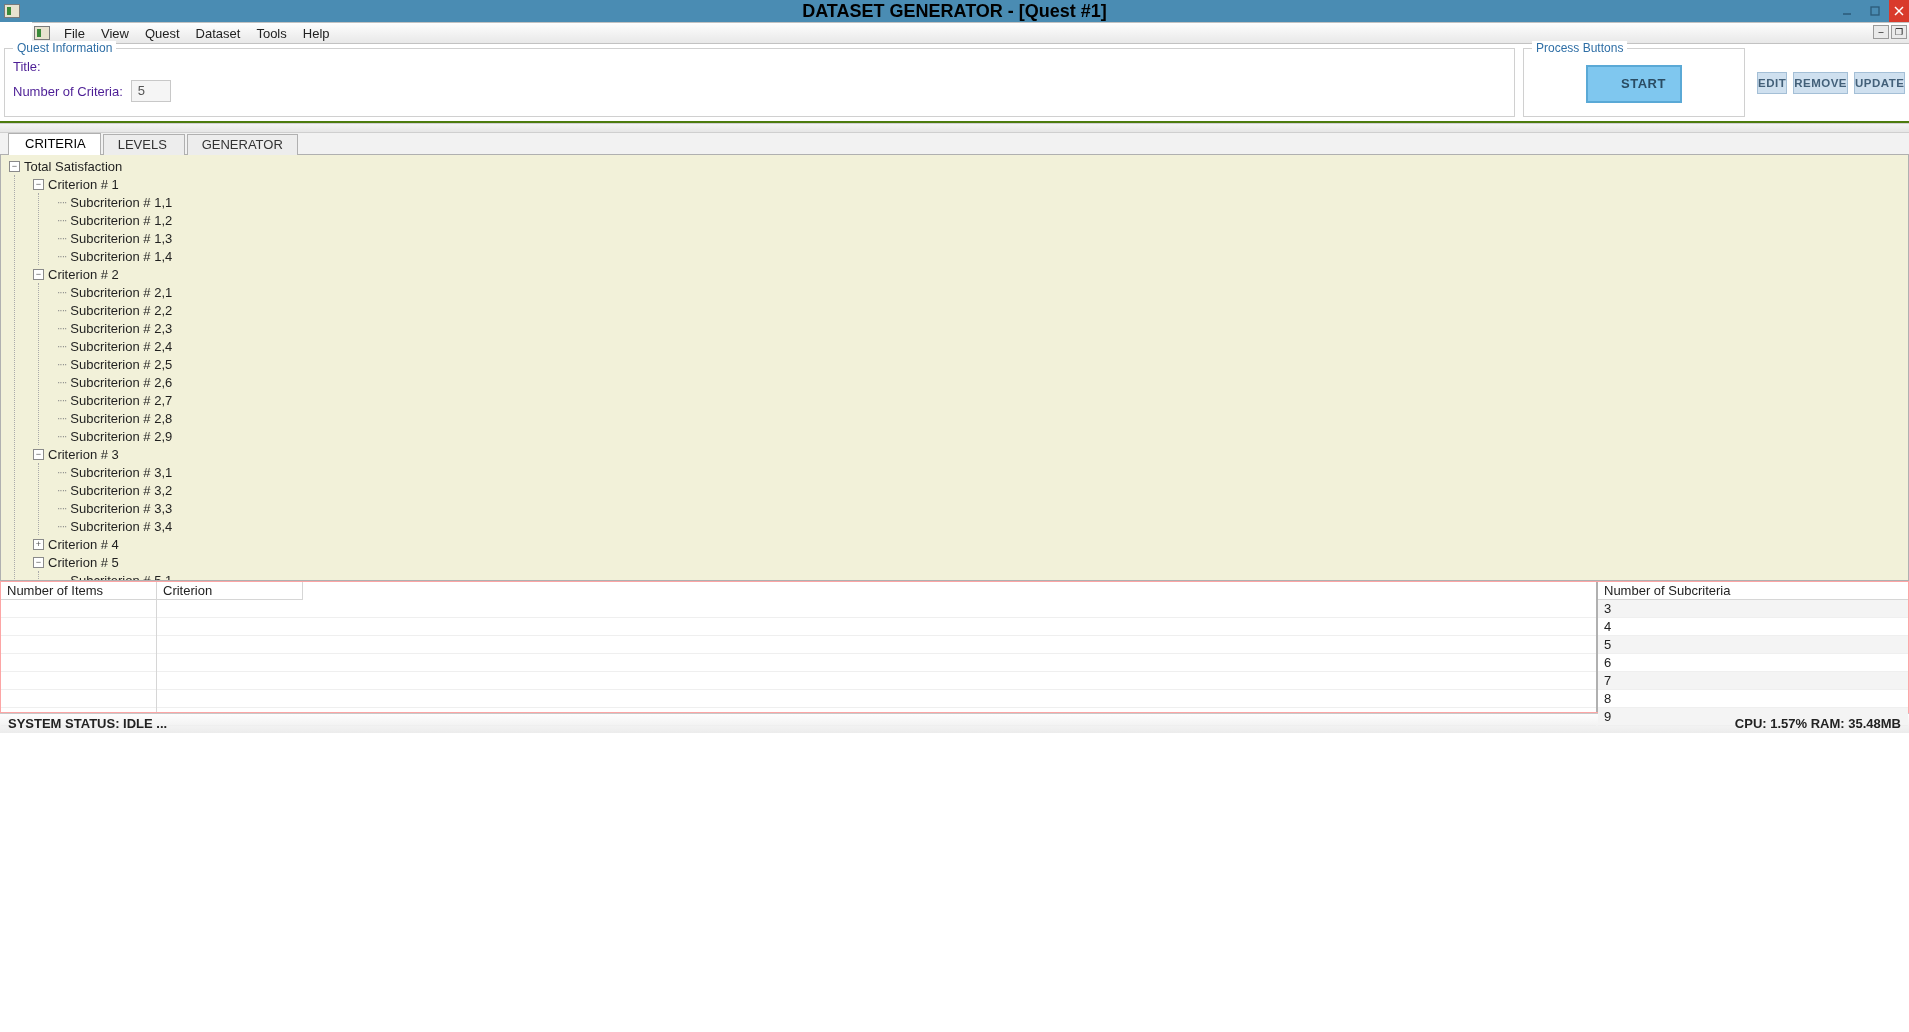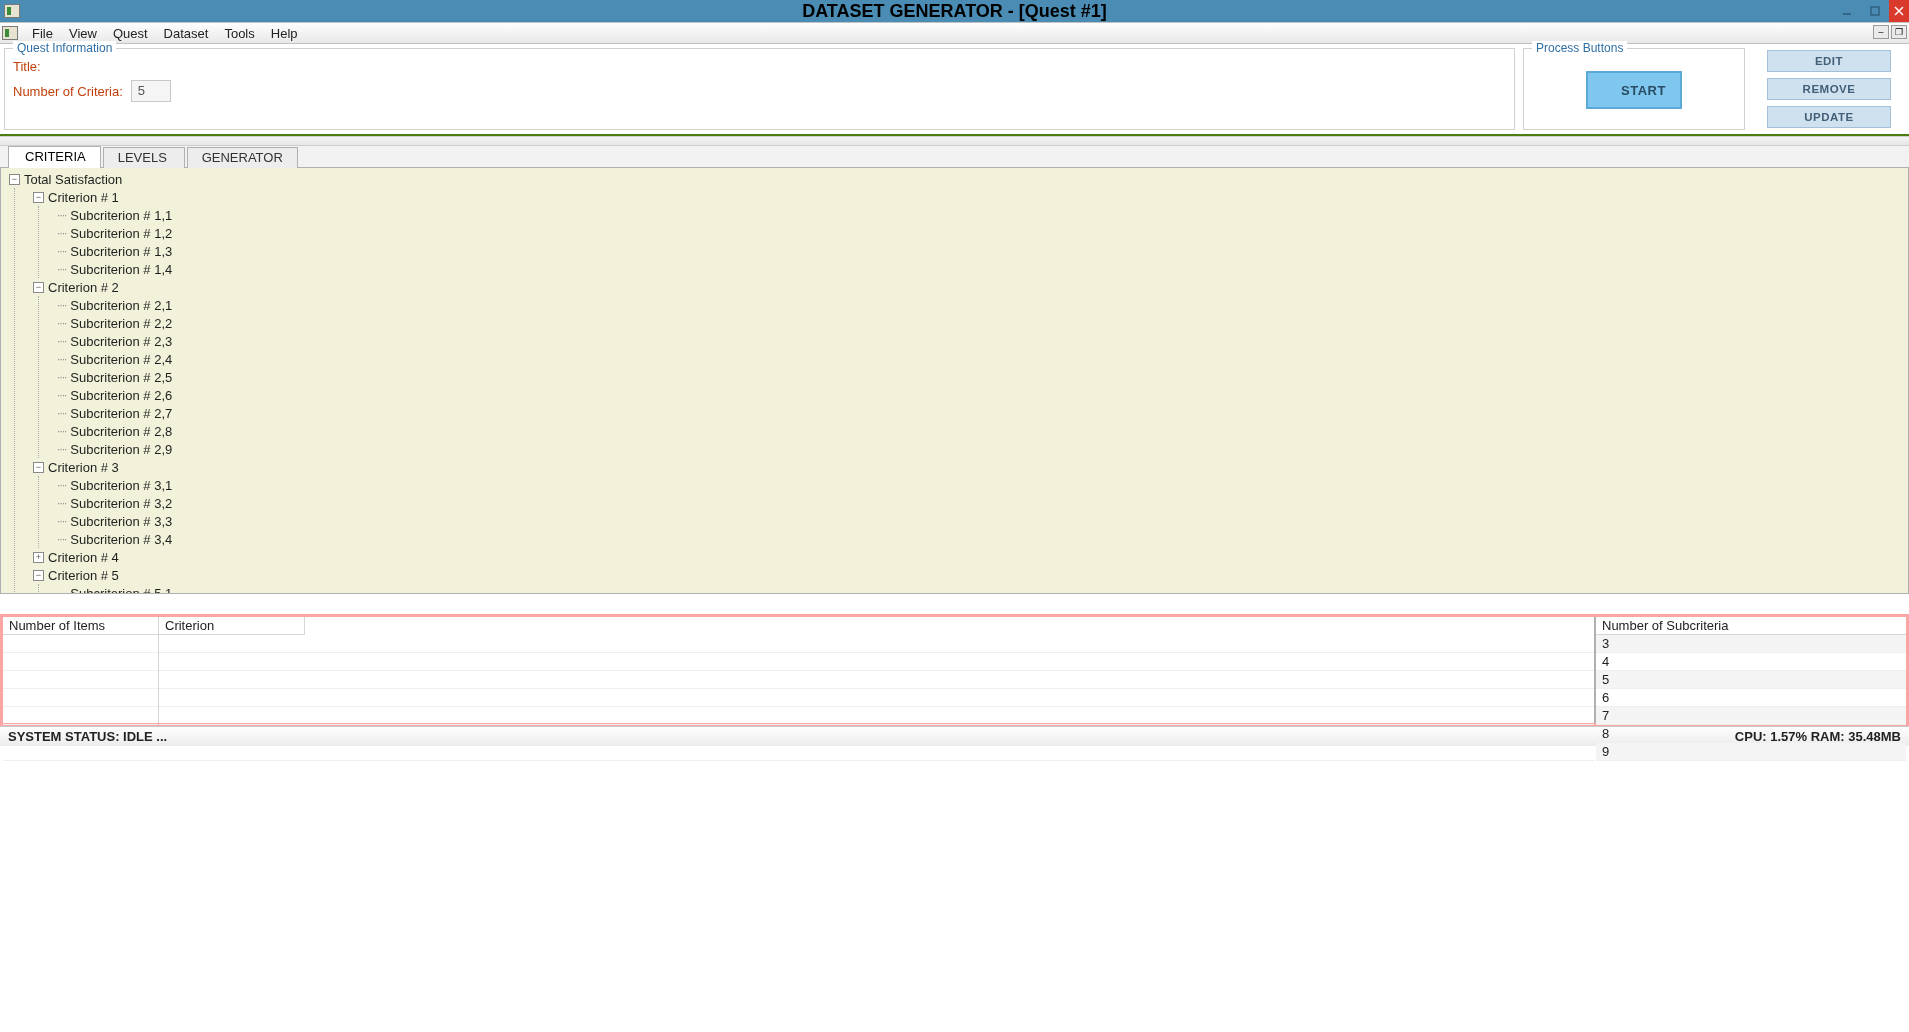--- a/index.html
+++ b/index.html
@@ -12,61 +12,61 @@
 .titlebar .app-icon { width: 16px; height: 14px; margin-left: 4px; background: #e8e2d0; border: 1px solid #7a7a7a; position: relative; }
 .titlebar .app-icon::before { content: ""; position: absolute; left: 2px; top: 2px; width: 4px; height: 8px; background: #3a8a3a; }
 .titlebar .title { position: absolute; left: 50%; transform: translateX(-50%); color: #000000; font-size: 18px; font-weight: bold; }
 .titlebar .win-controls { position: absolute; right: 0; top: 0; display: flex; height: 22px; }
 .titlebar .win-btn { width: 28px; height: 22px; display: flex; align-items: center; justify-content: center; color: #2b5a78; }
 .titlebar .win-btn.close { background: #d93a2b; color: #fff; width: 20px; }
 .titlebar .win-btn svg { width: 12px; height: 12px; }
 
 .menubar {
   height: 22px; background: linear-gradient(#fefefe,#e8e8e8); border-top: 1px solid #c2c2c2; border-bottom: 1px solid #c2c2c2;
-  display: flex; align-items: center; padding: 0 2px; position: relative;
+  display: flex; align-items: center; padding: 0 2px; position: relative; margin-left: 32px;
 }
 .menubar .m-icon { width: 16px; height: 14px; margin-right: 6px; background: #e8e2d0; border: 1px solid #7a7a7a; position: relative; }
 .menubar .m-icon::before { content: ""; position: absolute; left: 2px; top: 2px; width: 4px; height: 8px; background: #3a8a3a; }
 .menubar .menu-item { padding: 2px 8px; color: #222; cursor: default; }
 .menubar .mdi-controls { position: absolute; right: 2px; top: 2px; display: flex; gap: 2px; }
 .menubar .mdi-btn { width: 16px; height: 14px; background: #eaeaea; border: 1px solid #9a9a9a; font-size: 9px; display: flex; align-items: center; justify-content: center; }
 
 .upper { display: flex; border-bottom: 2px solid #4d7c0f; background: #fff; }
 .fieldset { margin: 4px; border: 1px solid #d0d0d0; position: relative; padding: 10px 8px 8px 8px; }
 .fieldset .legend { position: absolute; top: -8px; left: 8px; background: #fff; padding: 0 4px; color: #2f6fa6; font-size: 12px; }
 
 .quest-info { flex: 1; }
 .row { display: flex; align-items: center; margin-bottom: 6px; }
-.row label { color: #c2410c; }
+.row label { color: #4c1d95; }
 .title-input { width: 370px; height: 34px; border: 1px solid #9a9a9a; background: #fff; padding: 2px 6px; margin-left: 8px; display: flex; align-items: flex-start; }
 .num-crit { width: 40px; height: 22px; border: 1px solid #c8c8c8; background: #f5f5f5; padding: 2px 6px; margin-left: 8px; color: #555; }
 
 .process { width: 222px; display: flex; align-items: center; justify-content: center; }
 .start-btn { width: 96px; height: 38px; background: #7fc7ef; border: 2px solid #5aa9d6; color: #2a4c63; font-weight: 600; letter-spacing: .5px; cursor: pointer; padding-left: 19px; }
 
-.side-buttons { width: 160px; padding: 6px 8px; display: flex; flex-direction: column; gap: 6px; align-items: center; }
+.side-buttons { width: 160px; padding: 6px 8px; display: flex; flex-direction: row; gap: 6px; align-items: center; }
 .side-btn { width: 124px; height: 22px; background: #cfe0ef; border: 1px solid #a4bfd6; color: #436079; font-weight: 600; font-size: 11.5px; letter-spacing: .5px; cursor: pointer; }
 
 .separator-strip { height: 10px; background: linear-gradient(#f4f4f4,#e6e6e6); border-top: 1px solid #d0d0d0; border-bottom: 1px solid #cfcfcf; }
 
 .tabs { display: flex; height: 22px; border-bottom: 1px solid #b0b0b0; background: #f2f2f2; padding-left: 8px; gap: 0; }
 .tab { min-width: 82px; padding: 2px 14px; border: 1px solid #b0b0b0; border-bottom: none; background: #ededed; color: #333; cursor: default; margin-right: 2px; position: relative; top: 1px; }
 .tab.active { background: #fff; color: #000; top: 0; padding-left: 16px; }
 .tab.active::after { content: ""; position: absolute; left: 0; right: 0; bottom: -1px; height: 2px; background: #fff; }
 
 .tree-area { height: 426px; background: #f2f1d9; border: 1px solid #b0b0b0; border-top: none; overflow: hidden; margin: 0; position: relative; }
 .tree { padding: 2px 4px 2px 8px; color: #1f1f1f; }
 .node { display: flex; align-items: center; height: 18px; white-space: nowrap; }
 .toggle { width: 11px; height: 11px; border: 1px solid #8a8a8a; background: #fff; color: #555; font-size: 9px; line-height: 9px; text-align: center; margin-right: 4px; cursor: pointer; }
 .dotline { color: #888; font-size: 10px; margin-right: 4px; letter-spacing: -1px; }
 .children { padding-left: 18px; border-left: 1px dotted #aaa; margin-left: 5px; }
 .leaf-children { padding-left: 18px; border-left: 1px dotted #aaa; margin-left: 5px; }
 .leaf { display: flex; align-items: center; height: 18px; }
 
-.bottom-grid { display: flex; border: 3px solid #fca5a5; background: #fff; height: 112px; margin-top: 20px; }
+.bottom-grid { display: flex; border: 1px solid #fca5a5; background: #fff; height: 132px; }
 .col-items { width: 156px; border-right: 1px solid #d6d6d6; }
 .col-header { height: 18px; background: #fff; border-bottom: 1px solid #d6d6d6; padding: 1px 6px; color: #222; }
 .col-crit { flex: 1; border-right: 2px solid #b0b0b0; }
 .col-crit .col-header { border-right: 1px solid #d6d6d6; width: 146px; }
 .col-subcrit { width: 310px; }
 .grid-rows .grow { height: 18px; border-bottom: 1px solid #efefef; padding: 1px 6px; color: #222; }
 .alt .grow:nth-child(odd) { background: #f4f4f4; }
 
 .statusbar { height: 20px; background: linear-gradient(#fdfdfd,#ececec); border-top: 1px solid #c8c8c8; display: flex; align-items: center; justify-content: space-between; padding: 0 8px; font-size: 12px; font-weight: 600; color: #222; }
 </style>

